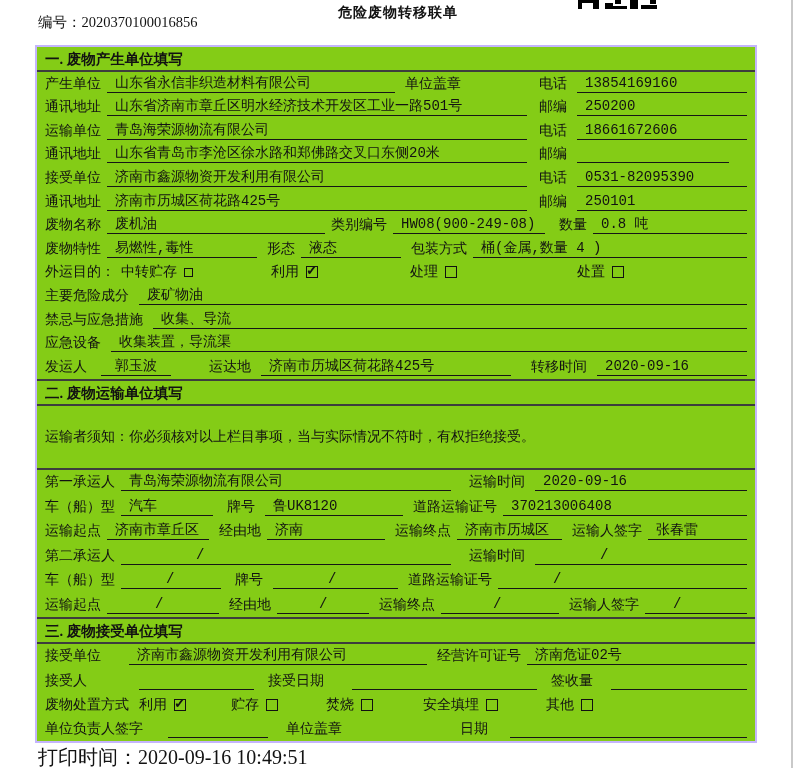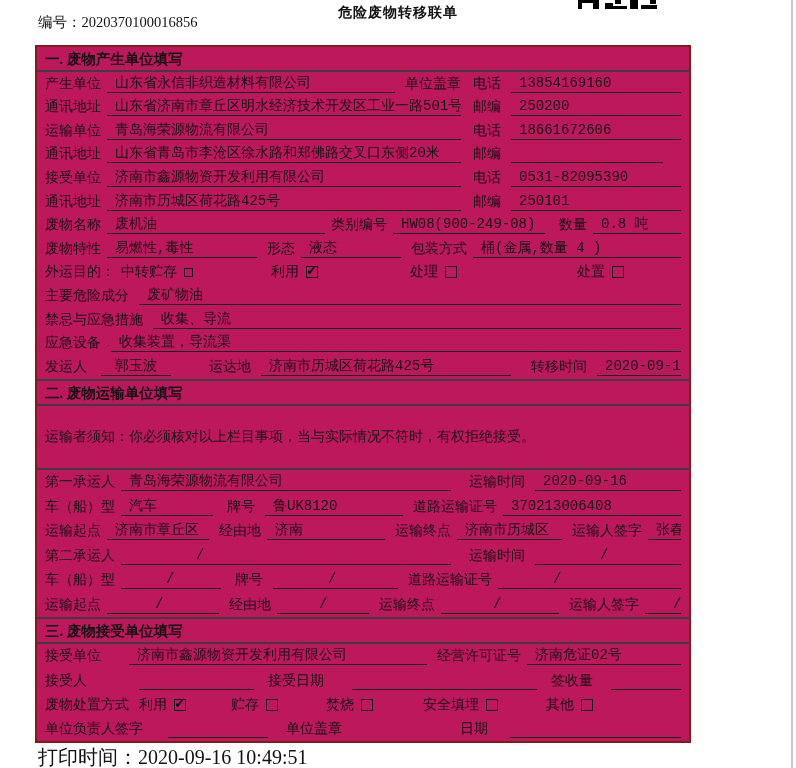--- a/index.html
+++ b/index.html
@@ -9,22 +9,22 @@
     font-family:"Liberation Serif","DejaVu Serif",serif;
     font-size:14px; position:relative; overflow:hidden;
   }
   .hdr { position:relative; height:42px; }
   .doc-no { position:absolute; left:38px; top:13px; font-size:14.5px; white-space:nowrap; }
   .doc-title { position:absolute; left:0; right:0; top:4px; text-align:center;
                font-size:14px; font-weight:bold; letter-spacing:1px; }
   .qr { position:absolute; left:578px; top:0; }
   .edge-line { position:absolute; right:3px; top:0; bottom:0; width:2px; background:#c9c9c9; }
 
-  .box { position:absolute; left:35px; top:45px; width:656px;
-         border:2px solid #7f1d1d; background:#be185d; }
+  .box { position:absolute; left:35px; top:45px; width:722px;
+         border:2px solid #c4b5fd; background:#84cc16; }
   .sec-h { font-weight:bold; padding:3px 8px 2px 8px; border-bottom:2px solid #3d3d3d;
            font-size:14.5px; line-height:18px; }
   .sec-h.mid { border-top:2px solid #3d3d3d; }
   .note { padding:22px 8px; border-bottom:2px solid #3d3d3d; line-height:18px; }
 
   .row { display:flex; align-items:flex-end; padding:0 8px 3px 8px; height:23.6px; }
   .row.r2 { height:24.5px; }
   .row.r3 { height:24.4px; }
   .lbl { white-space:nowrap; line-height:18px; flex:0 0 auto; }
   .ul { border-bottom:1px solid #161616; white-space:nowrap; overflow:hidden;

